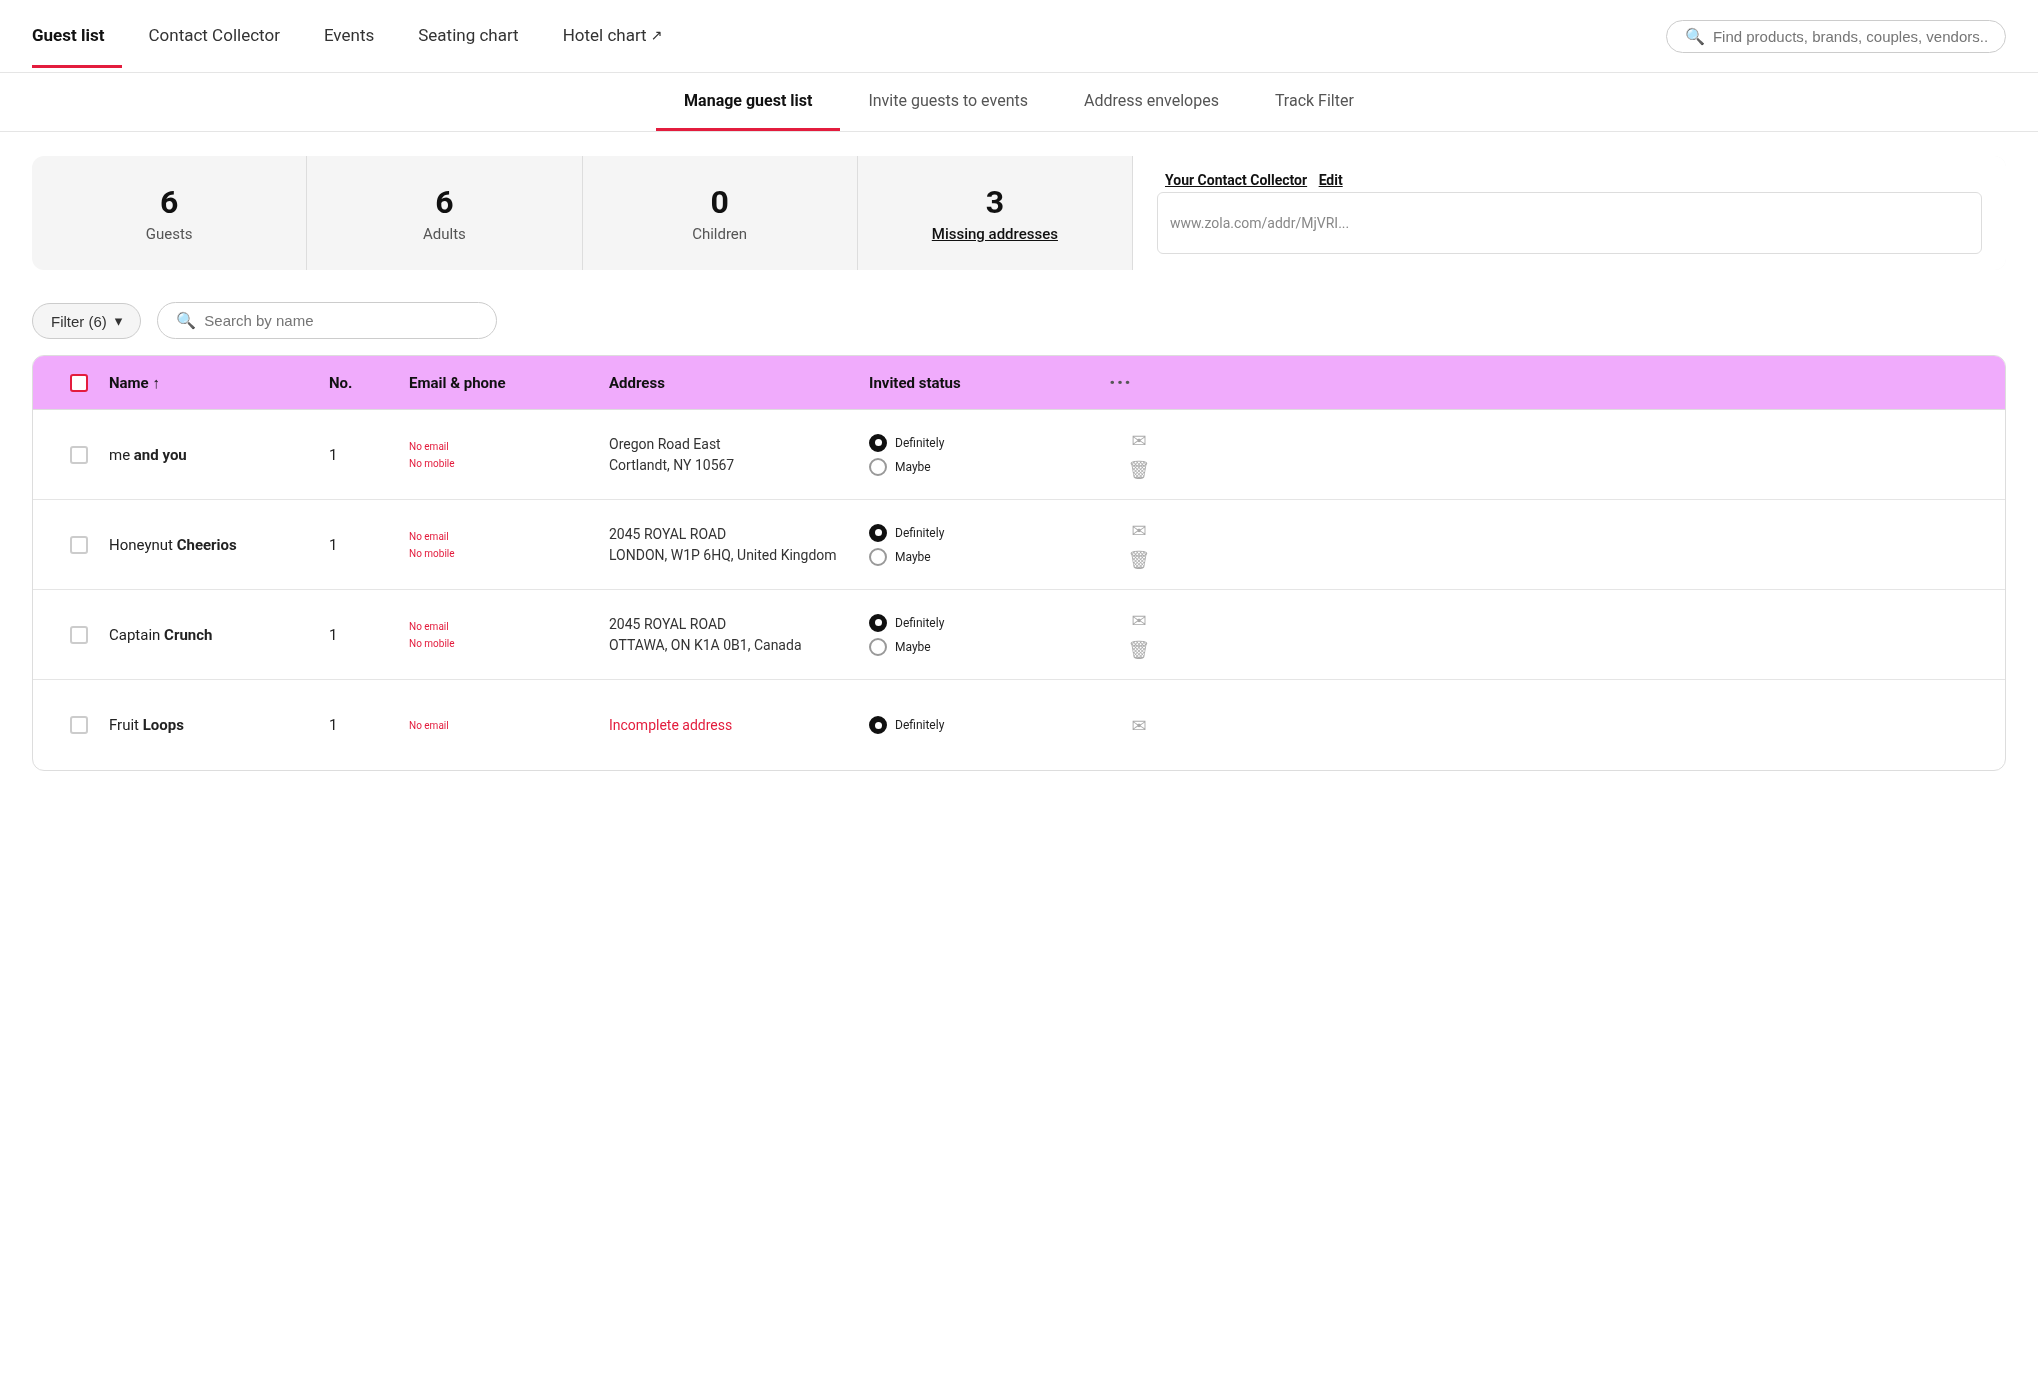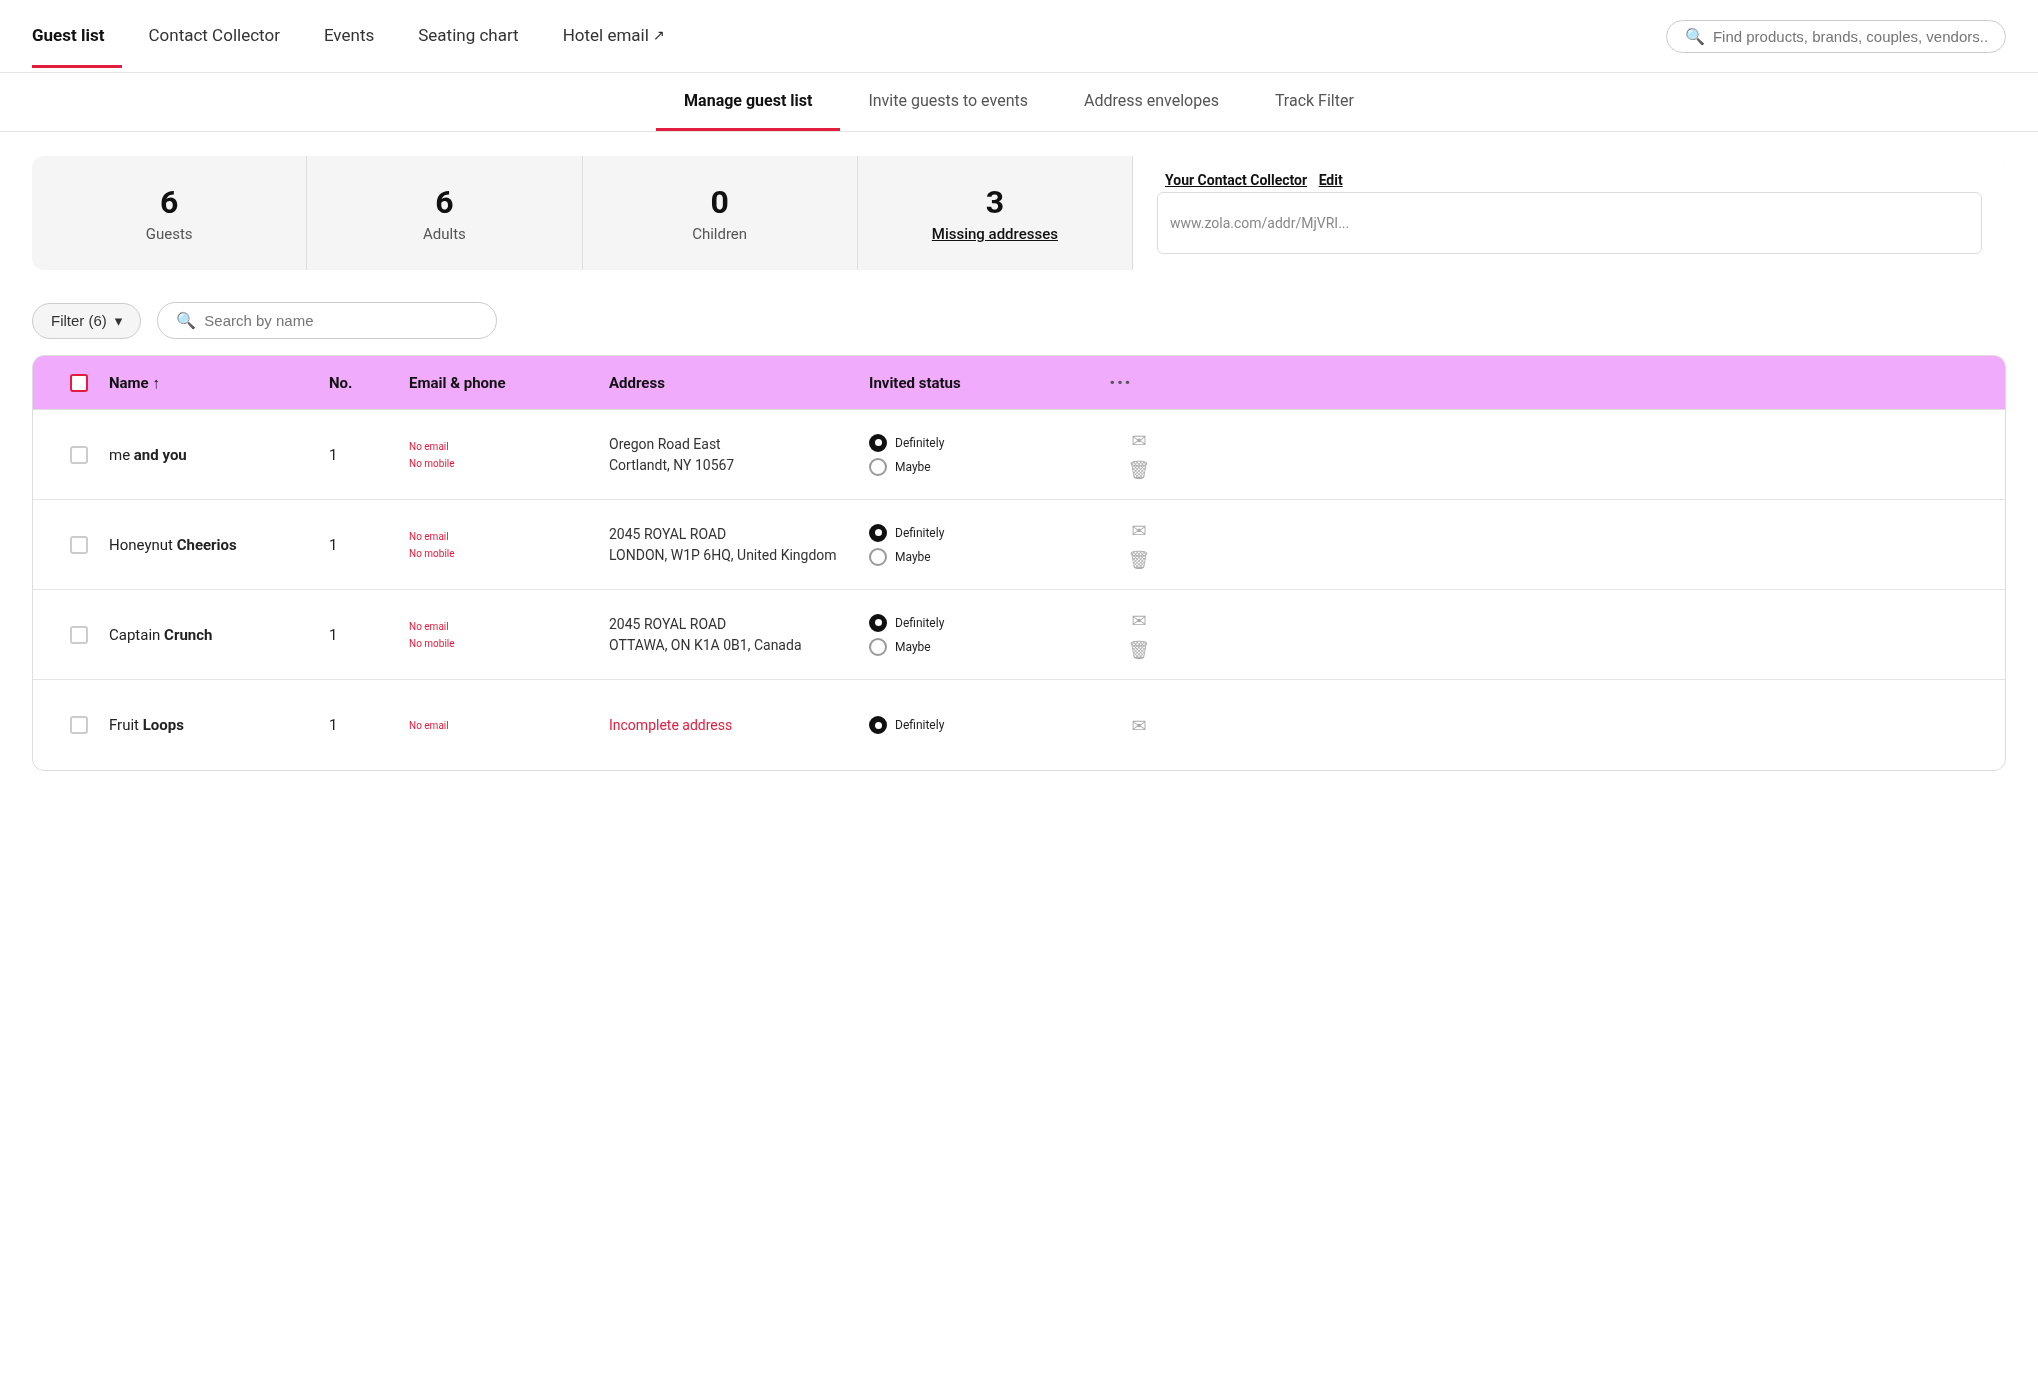--- a/index.html
+++ b/index.html
@@ -127,21 +127,21 @@
 
     
     .filter-row {
       display: flex;
       align-items: center;
       padding: 8px 32px 16px;
       gap: 16px;
     }
     .filter-btn {
       display: flex;
-      align-items: center;
+      align-items: flex-end;
       gap: 8px;
       border: 1.5px solid #ccc;
       border-radius: 24px;
       padding: 8px 18px;
       font-size: 15px;
       cursor: pointer;
       background: #f5f5f5;
       color: #333;
     }
     .search-box {
@@ -289,21 +289,21 @@
   </style>
 </head>
 <body>
 
 <nav class="top-nav">
   <a class="nav-item active">Guest list</a>
   <a class="nav-item">Contact Collector</a>
   <a class="nav-item">Events</a>
   <a class="nav-item">Seating chart</a>
   <a class="nav-item">
-    <span>Hotel email</span>
+    <span>Hotel chart</span>
     <span class="external-icon">↗</span>
   </a>
   <div class="nav-search">
     <span>🔍</span>
     <input type="text" placeholder="Find products, brands, couples, vendors..." style="">
   </div>
 </nav>
 
 <div class="sub-nav">
   <div class="sub-nav-item active">Manage guest list</div>

